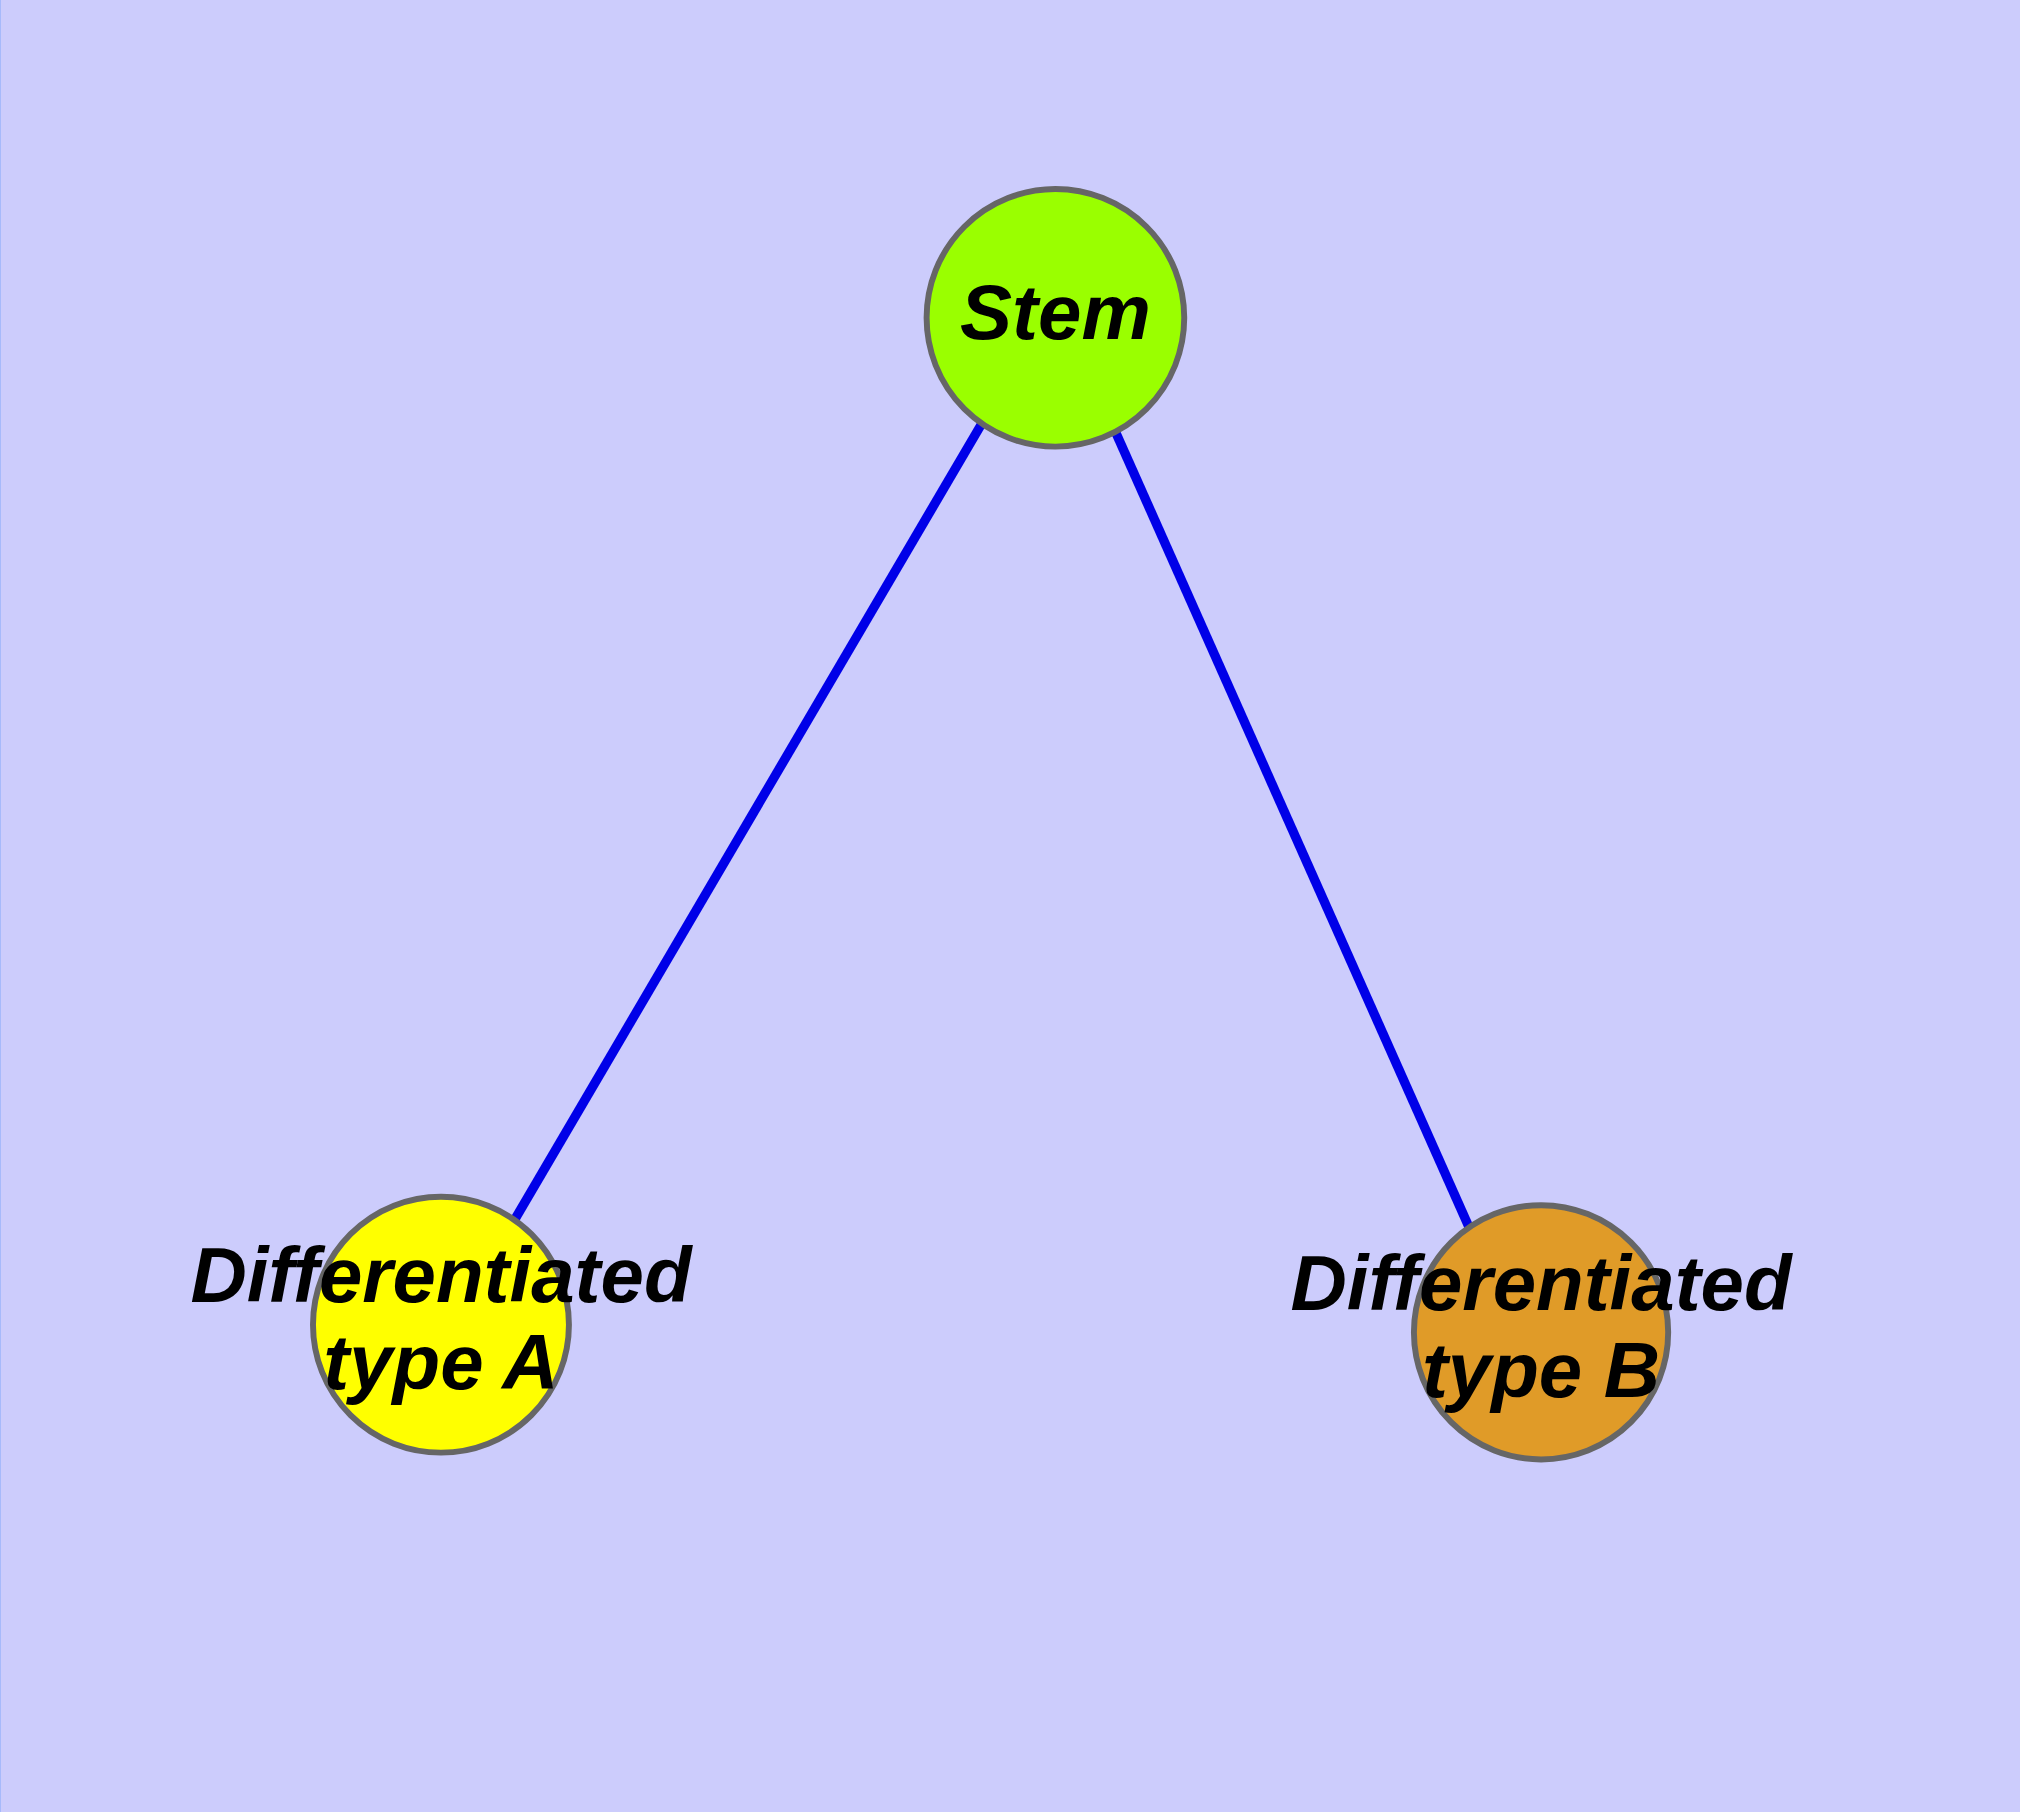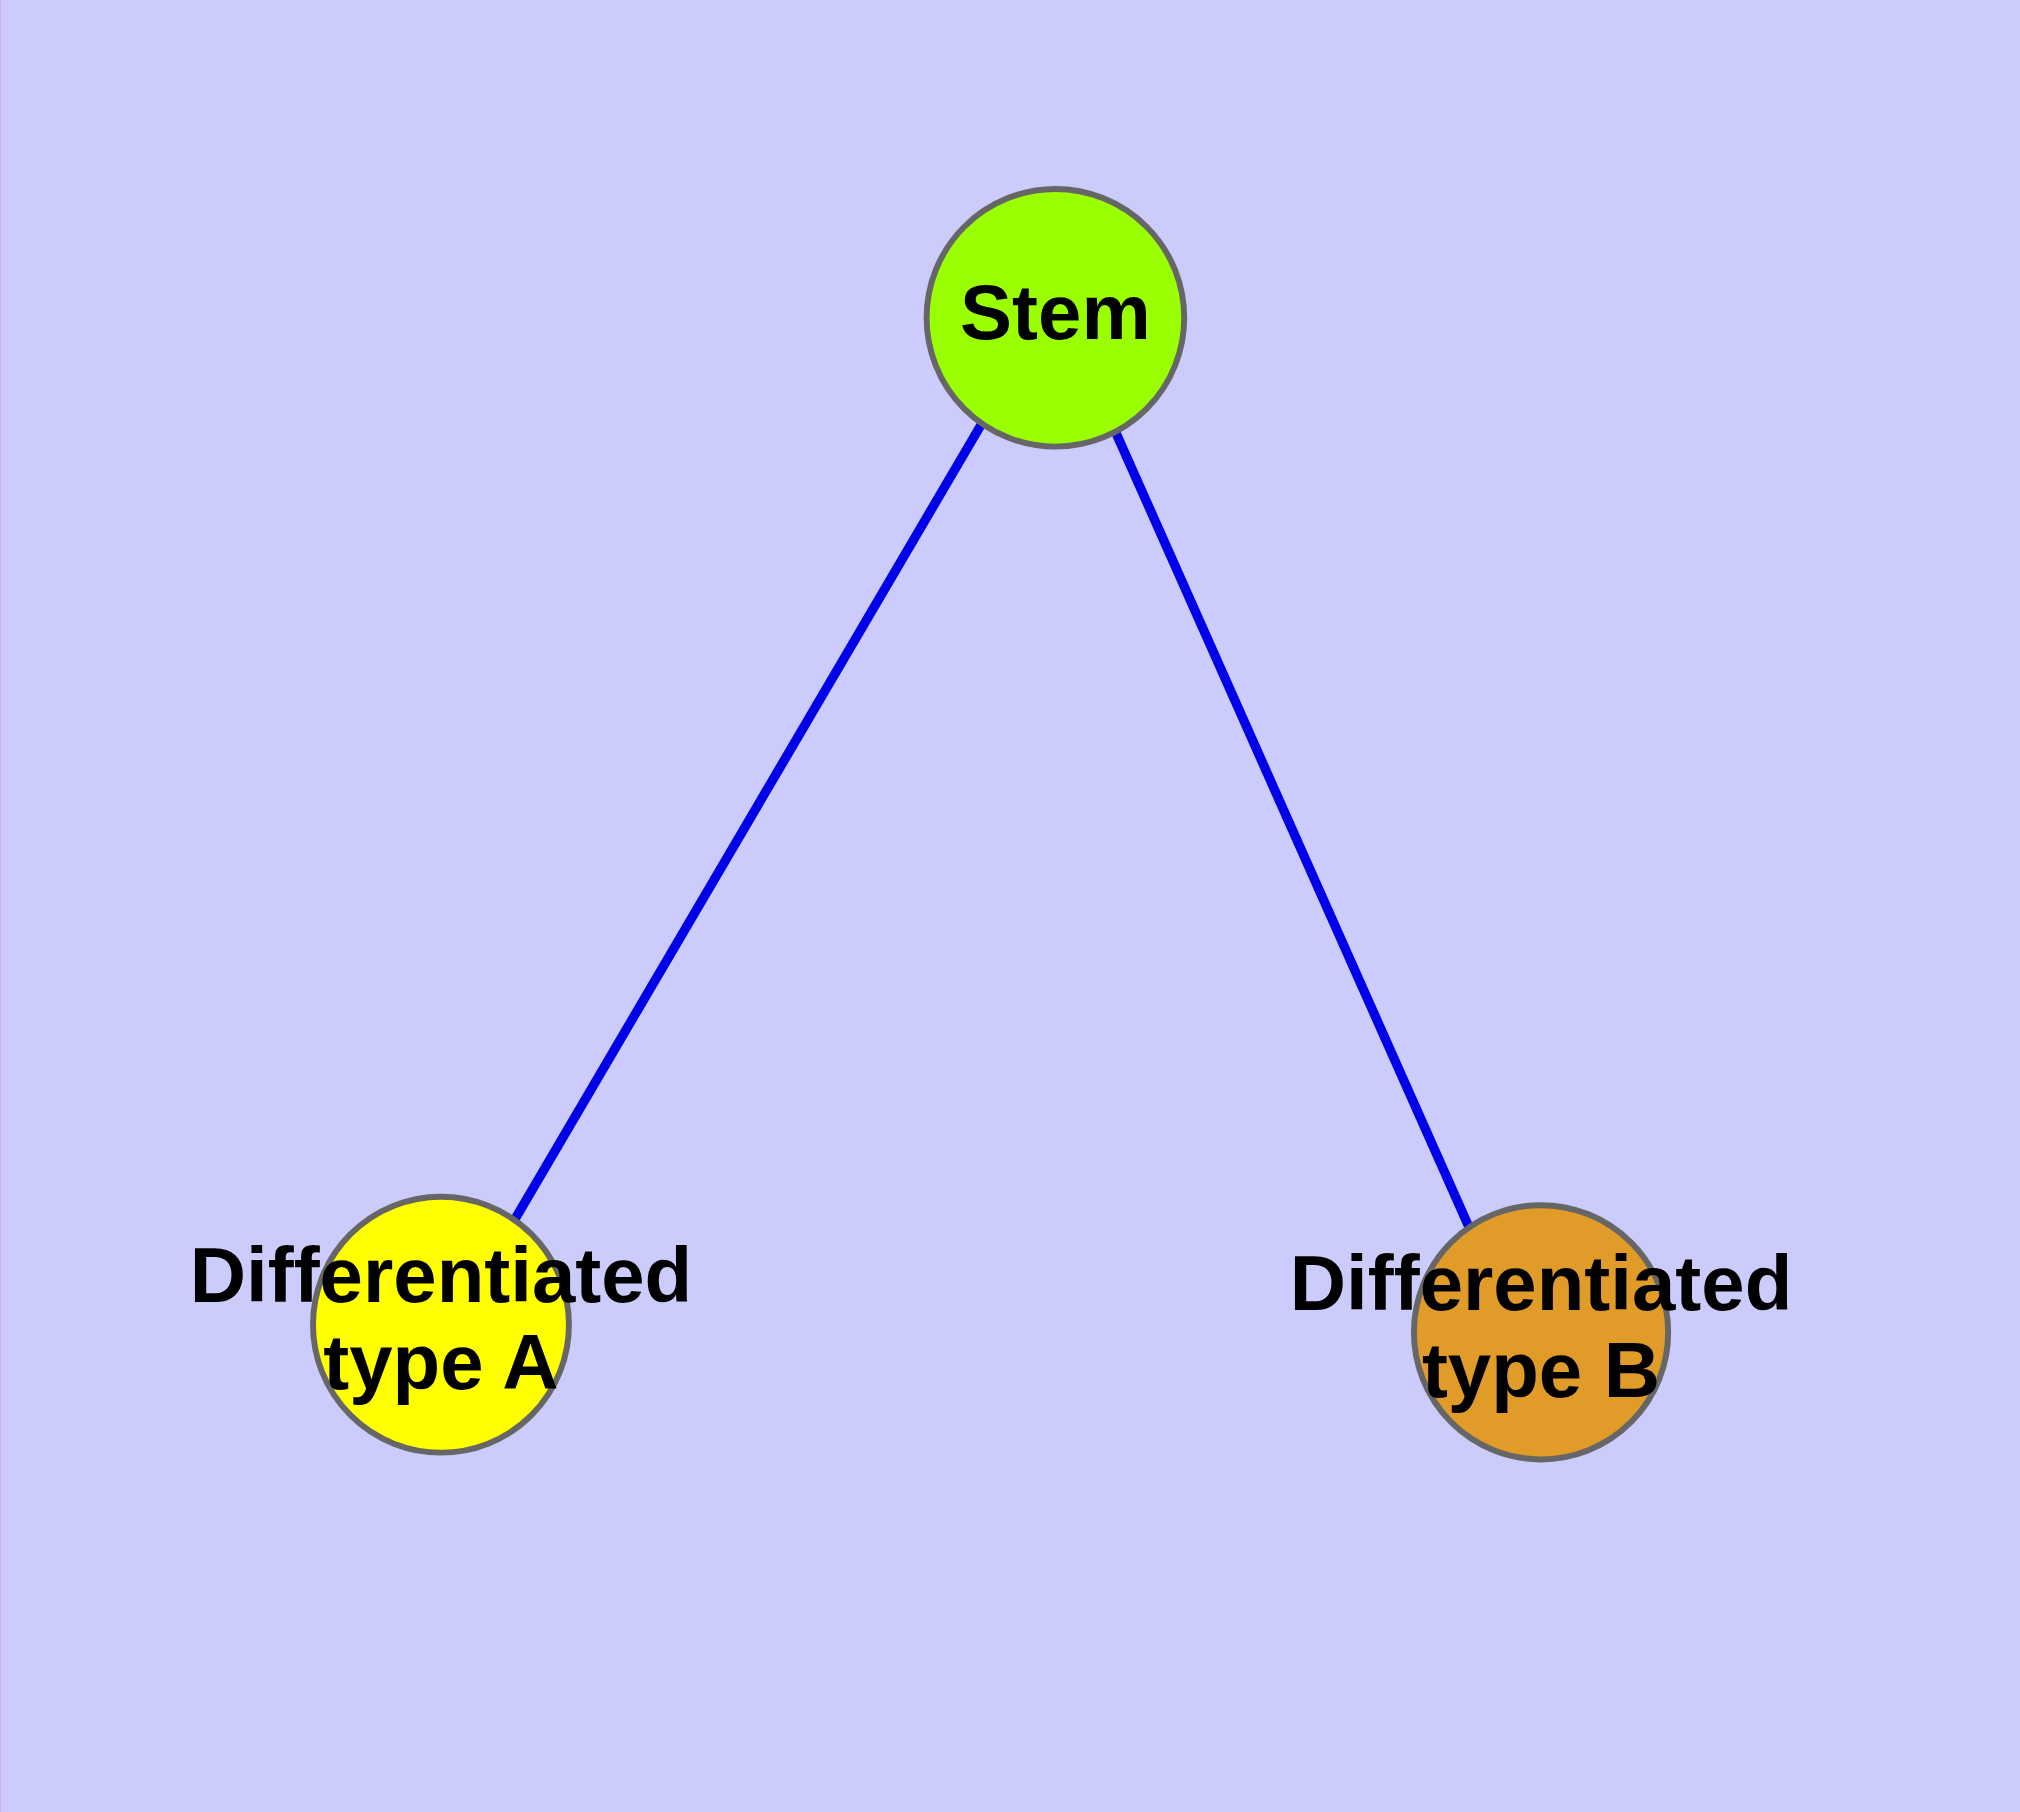--- a/index.html
+++ b/index.html
@@ -32,21 +32,21 @@
     fill: #000000;
     font-size: 92px;
     text-anchor: middle;
     dominant-baseline: middle;
     white-space: pre;
   }
 </style>
 </head>
 <body>
 
-<div id="canvas-root" style="width: 2021px; height: 1812px; background: #d946ef;">
+<div id="canvas-root" style="width: 2021px; height: 1812px; background: #3b82f6; font-style: italic;">
   <svg id="graph-svg" viewBox="0 0 2384 2138" style="width: 2021px; height: 1812px;">
 
     <rect id="bg-rect" x="0" y="0" width="2384" height="2138" fill="#ccccfc"></rect>
 
     <g id="edges-layer">
       <line class="graph-edge" stroke-linecap="butt" x1="1158" y1="500" x2="607" y2="1439" stroke="#0000e8" stroke-width="11"></line>
       <line class="graph-edge" stroke-linecap="butt" x1="1313" y1="503" x2="1733" y2="1448" stroke="#0000e8" stroke-width="11"></line>
     </g>
 
     <g id="nodes-layer">

